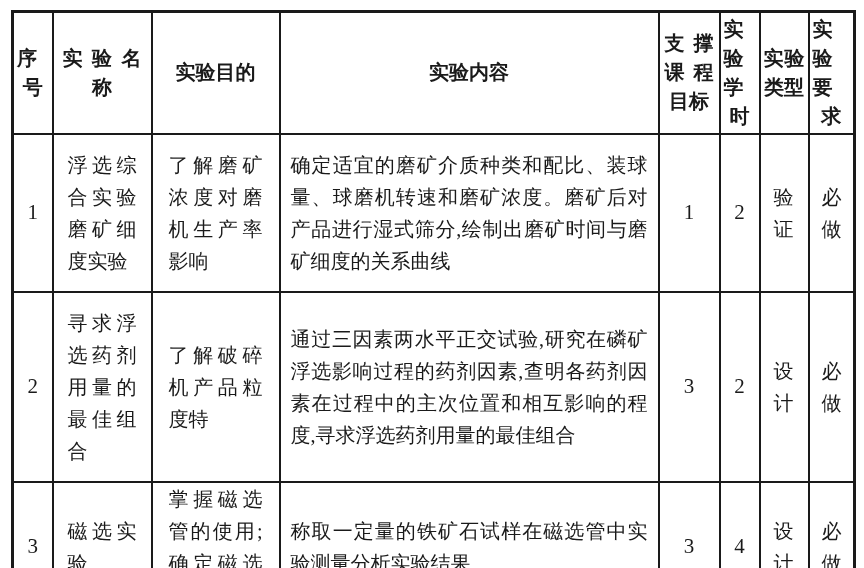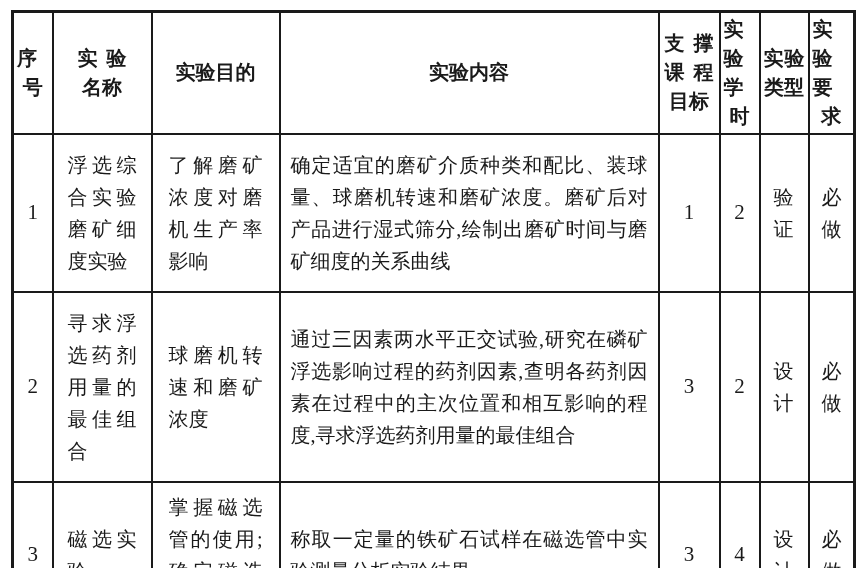--- a/index.html
+++ b/index.html
@@ -33,38 +33,38 @@
   }
   .exp-table th {
     font-weight: bold;
     text-align: justify;
     text-align-last: center;
     word-break: break-all;
     line-height: 1.45;
     padding: 0 3px;
   }
   th.h-goal { padding: 0 5px; }
-  th.h-name { padding: 0 24px; }
+  th.h-name { padding: 0 9px; }
   th.h-purpose { padding: 0 16px; margin-left: 31px; }
   th.h-content { text-align: right; text-align-last: center; }
 
   td { line-height: 1.6; }
   td.c-no, td.c-goal, td.c-hours {
     text-align: center;
     font-size: 21px;
   }
   td.c-name {
     text-align: justify;
     word-break: break-all;
     padding: 14px 14px;
   }
   td.c-purpose {
     text-align: justify;
     word-break: break-all;
-    padding: 8px 16px;
+    padding: 0 16px;
   }
   td.c-content {
     text-align: justify;
     word-break: break-all;
     padding: 2px 10px;
   }
   td.c-type, td.c-req {
     word-break: break-all;
     padding: 0 13px;
   }
@@ -109,21 +109,21 @@
         <td class="c-content">确定适宜的磨矿介质种类和配比、装球量、球磨机转速和磨矿浓度。磨矿后对产品进行湿式筛分,绘制出磨矿时间与磨矿细度的关系曲线</td>
         <td class="c-goal">1</td>
         <td class="c-hours">2</td>
         <td class="c-type">验证</td>
         <td class="c-req">必做</td>
       </tr>
 
       <tr class="row-2">
         <td class="c-no">2</td>
         <td class="c-name">寻求浮选药剂用量的最佳组合</td>
-        <td class="c-purpose">球磨机转速和磨矿浓度</td>
+        <td class="c-purpose">了解破碎机产品粒度特</td>
         <td class="c-content">通过三因素两水平正交试验,研究在磷矿浮选影响过程的药剂因素,查明各药剂因素在过程中的主次位置和相互影响的程度,寻求浮选药剂用量的最佳组合</td>
         <td class="c-goal">3</td>
         <td class="c-hours">2</td>
         <td class="c-type">设计</td>
         <td class="c-req">必做</td>
       </tr>
 
       <tr class="row-3">
         <td class="c-no">3</td>
         <td class="c-name">磁选实验</td>

